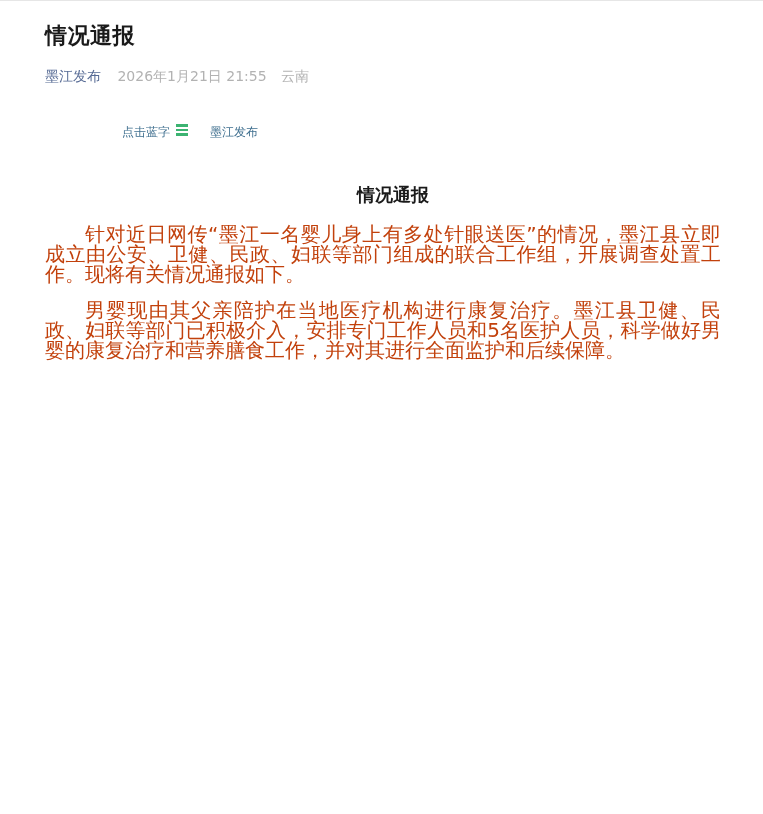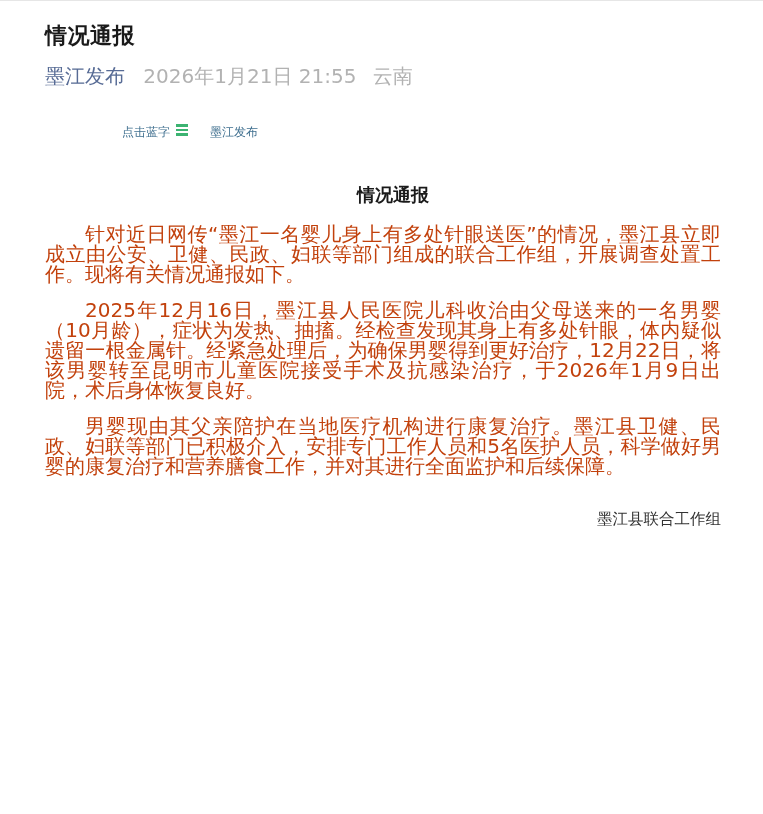--- a/index.html
+++ b/index.html
@@ -9,21 +9,21 @@
     color: #333333;
   }
   .topline { position: absolute; left: 0; top: 0; width: 763px; height: 1px; background: #e6e6e6; }
   .article-title {
     position: absolute; left: 45px; top: 20px;
     font-size: 22px; font-weight: bold; color: #1a1a1a; letter-spacing: 0.5px;
     margin: 0; line-height: 32px;
   }
   .meta {
     position: absolute; left: 45px; top: 66px;
-    font-size: 20px; line-height: 20px; white-space: nowrap;
+    font-size: 14px; line-height: 20px; white-space: nowrap;
   }
   .meta .author { color: #576b95; margin-right: 12px; }
   .meta .time { color: #b2b2b2; margin-right: 10px; }
   .meta .loc { color: #b2b2b2; }
   .follow {
     position: absolute; left: 122px; top: 123px;
     font-size: 12px; line-height: 18px; color: #3f6f8f; white-space: nowrap;
     display: flex; align-items: flex-start;
   }
   .follow .menu-icon {
@@ -70,18 +70,16 @@
       <span></span>
       <span></span>
       <span></span>
     </span>
   <span>墨江发布</span>
 </div>
 
 <div class="content">
   <h2 class="heading">情况通报</h2>
   <p class="para">针对近日网传“墨江一名婴儿身上有多处针眼送医”的情况，墨江县立即成立由公安、卫健、民政、妇联等部门组成的联合工作组，开展调查处置工作。现将有关情况通报如下。</p>
-  <p class="para">2025年12月16日，墨江县人民医院儿科收治由父母送来的一名男婴（10月龄），症状为发热、抽搐。经检查发现其身上有多处针眼，体内疑似遗留一根金属针。经紧急处理后，为确保男婴得到更好治疗，12月22日，将该男婴转至昆明市儿童医院接受手术及抗感染治疗，于2026年1月9日出院，术后身体恢复良好。</p>
   <p class="para">男婴现由其父亲陪护在当地医疗机构进行康复治疗。墨江县卫健、民政、妇联等部门已积极介入，安排专门工作人员和5名医护人员，科学做好男婴的康复治疗和营养膳食工作，并对其进行全面监护和后续保障。</p>
   <div class="sign-block">
-    <p class="sign">墨江县联合工作组</p>
   </div>
 </div>
 
 </body></html>

